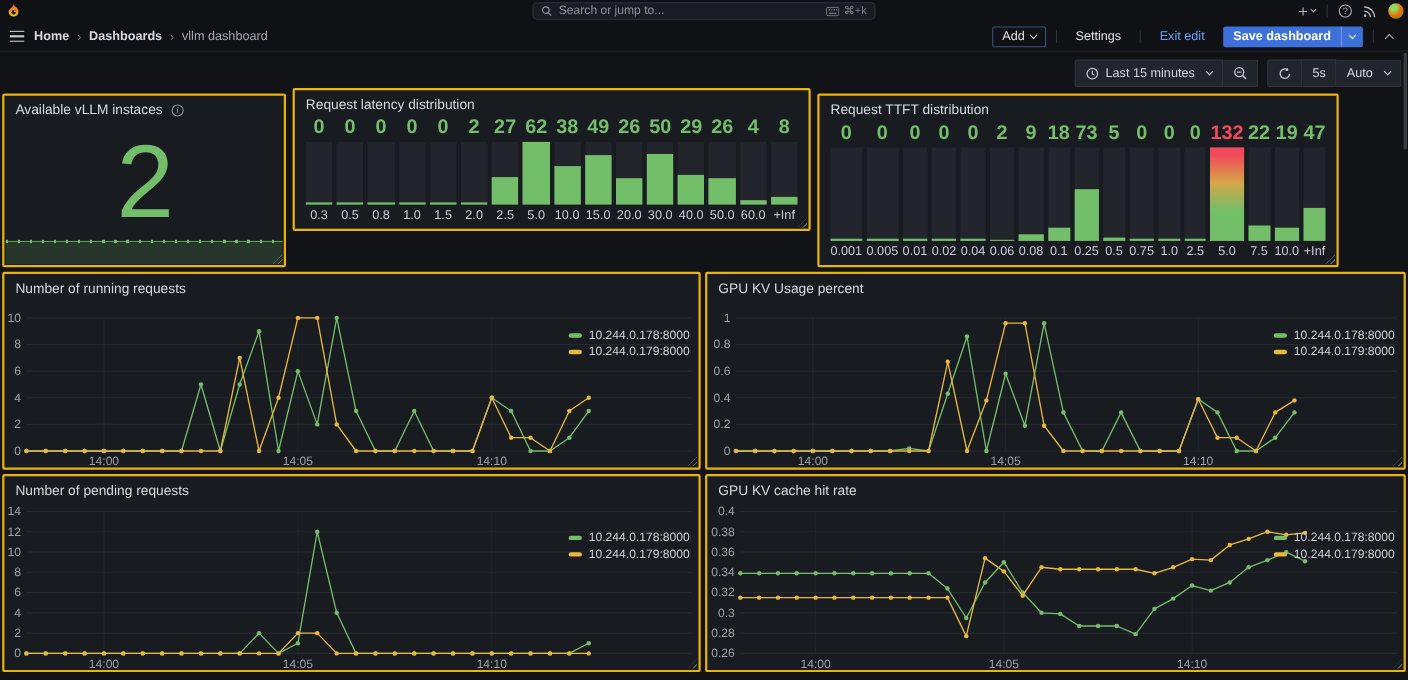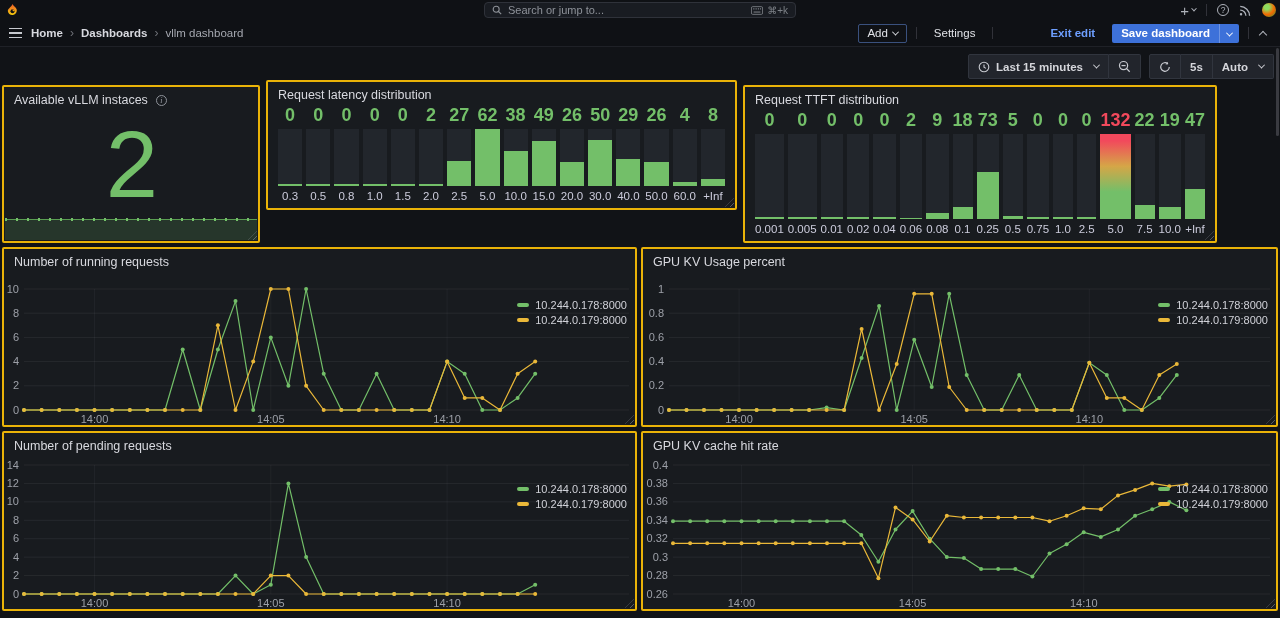--- a/index.html
+++ b/index.html
@@ -27,38 +27,38 @@
   .hamburger { width:13px; margin:0 9px 0 9px; display:flex; flex-direction:column; gap:3px; }
   .hamburger i { display:block; height:1.6px; background:#c7c9cf; }
   .crumb { display:flex; align-items:center; gap:7px; font-size:11.5px; }
   .crumb .sep { color:#6e7077; font-size:12px; }
   .crumb b { font-weight:600; color:#d8d9df; }
   .crumb .current { color:#a5a8b0; font-weight:400; }
   .nav-actions { margin-left:auto; display:flex; align-items:center; gap:9px; margin-right:8px; font-size:11.5px; }
   .btn { display:flex; align-items:center; border-radius:2px; height:19px; padding:0 8px; cursor:pointer; white-space:nowrap; }
   .btn-outline { border:1px solid rgba(110,159,255,0.45); color:#e0e2e7; font-weight:500; }
   .btn-text { color:#e0e2e7; font-weight:500; }
-  .btn-blue-text { color:#6e9fff; font-weight:700;margin-left:40px; }
+  .btn-blue-text { color:#6e9fff; font-weight:400; }
   .btn-primary { background:#3d71d9; color:#fff; font-weight:600; padding:0; }
   .btn-primary .lbl { padding:0 9px; }
   .btn-primary .split { width:1px; height:19px; background:rgba(255,255,255,0.25); }
   .btn-primary .car { padding:0 7px; }
   .caret { width:5px; height:5px; border-right:1.4px solid currentColor; border-bottom:1.4px solid currentColor;
     display:inline-block; transform:rotate(45deg) translate(-1px,-1px); margin-left:5px; }
   .chev-up { width:6px; height:6px; border-right:1.6px solid #aeb2ba; border-bottom:1.6px solid #aeb2ba;
     display:inline-block; transform:rotate(225deg); margin:3px 6px 0 2px; }
   .icon-circle { width:12px; height:12px; border:1px solid #aeb2ba; border-radius:50%;
     display:flex; align-items:center; justify-content:center; font-size:8.5px; }
   .avatar { width:14px; height:14px; border-radius:50%;
     background:radial-gradient(circle at 35% 30%, #8fdc5f 18%, #f46800 55%, #5a8f2c 90%); }
   
   .controls { position:absolute; right:6px; top:54px; display:flex; align-items:center; gap:8px; }
   .ctl-group { display:flex; }
   .ctl { height:25px; background:#22252c; border:1px solid #31353e; display:flex; align-items:center;
-    padding:0 9px; color:#d5d6db; font-size:11.5px; font-weight:700; gap:6px; cursor:pointer; }
+    padding:0 9px; color:#d5d6db; font-size:11.5px; font-weight:400; gap:6px; cursor:pointer; }
   .ctl + .ctl { border-left:none; }
   .ctl:first-child { border-radius:2px 0 0 2px; }
   .ctl:last-child { border-radius:0 2px 2px 0; }
   .ctl svg { display:block; }
   
   .panel { position:absolute; background:#181b1f; border:2px solid #eab308; border-radius:2px; }
   .p1 { left:2px;  top:85px;  width:258px; height:158px; }
   .p2 { left:266px; top:80px;  width:471px; height:130px; }
   .p3 { left:743px; top:85px;  width:474px; height:158px; }
   .p4 { left:2px;  top:247px; width:635px; height:180px; }

